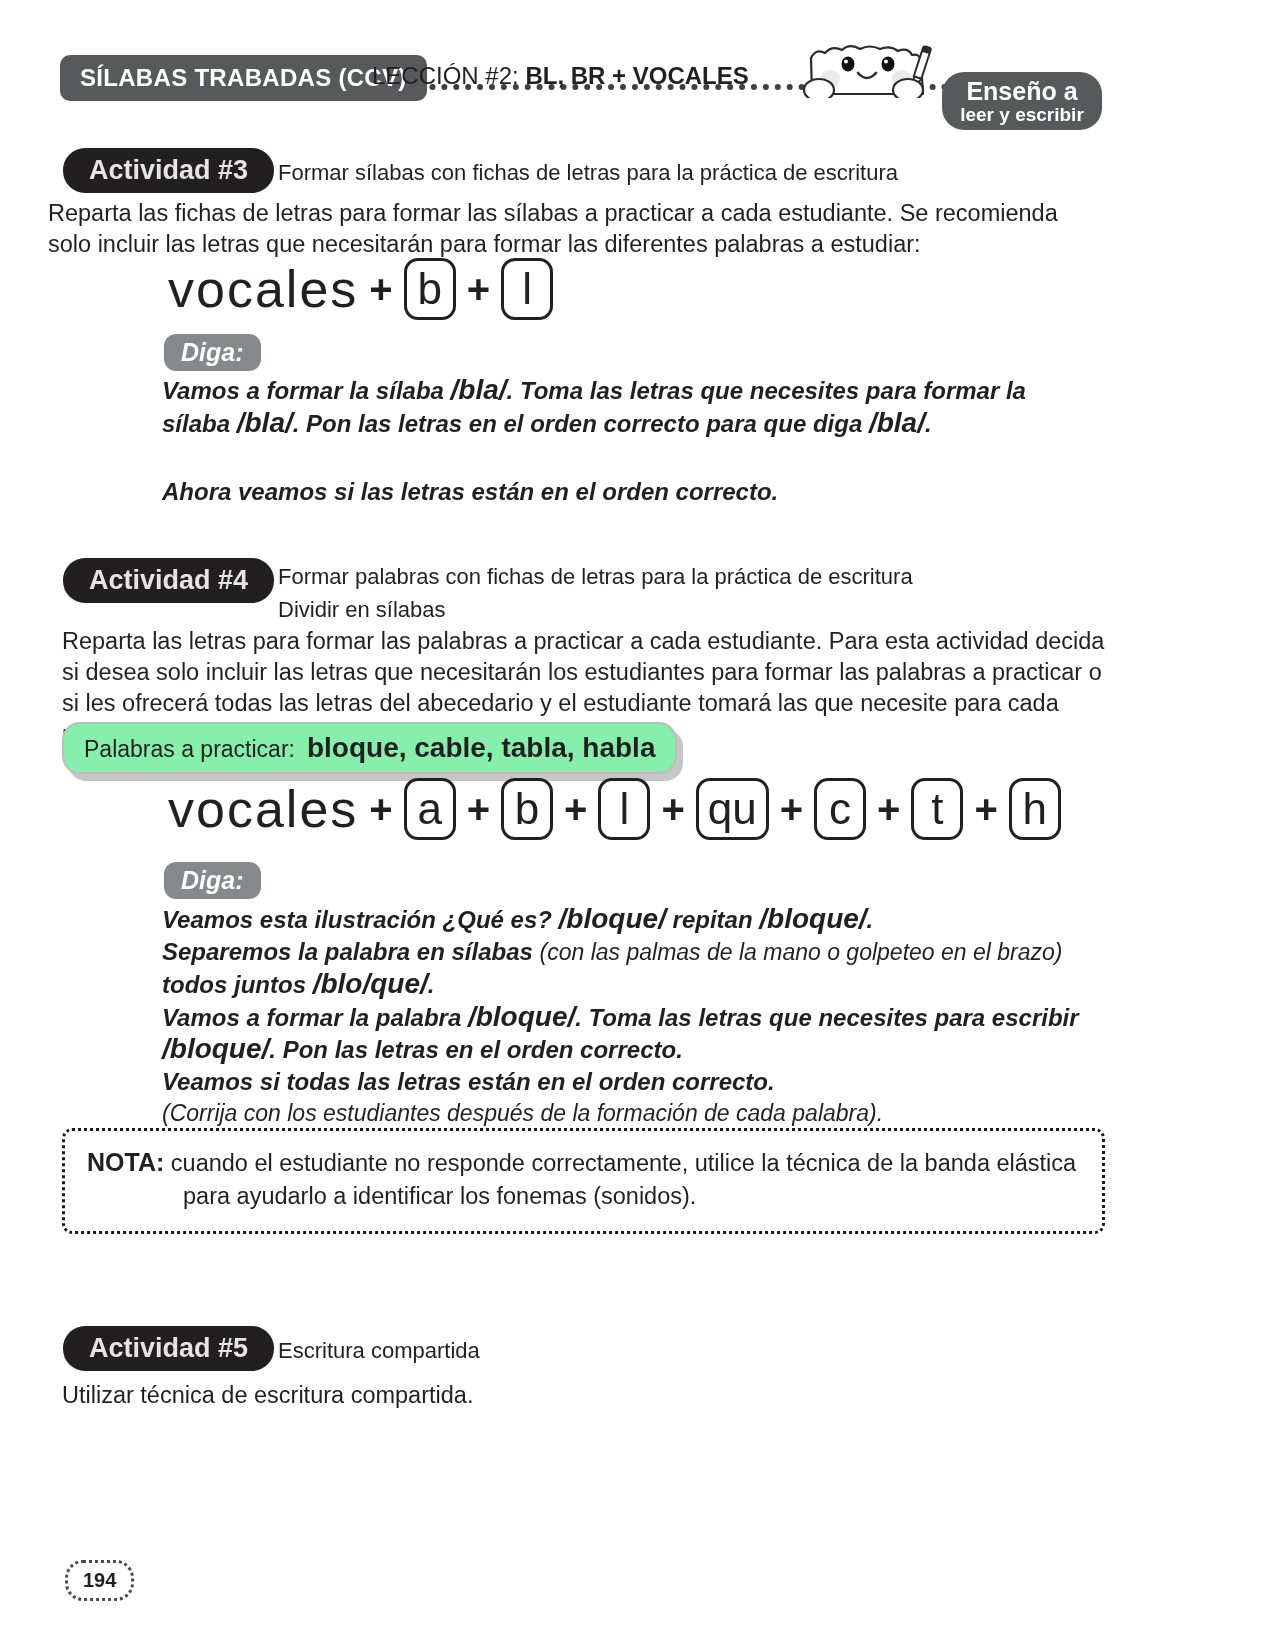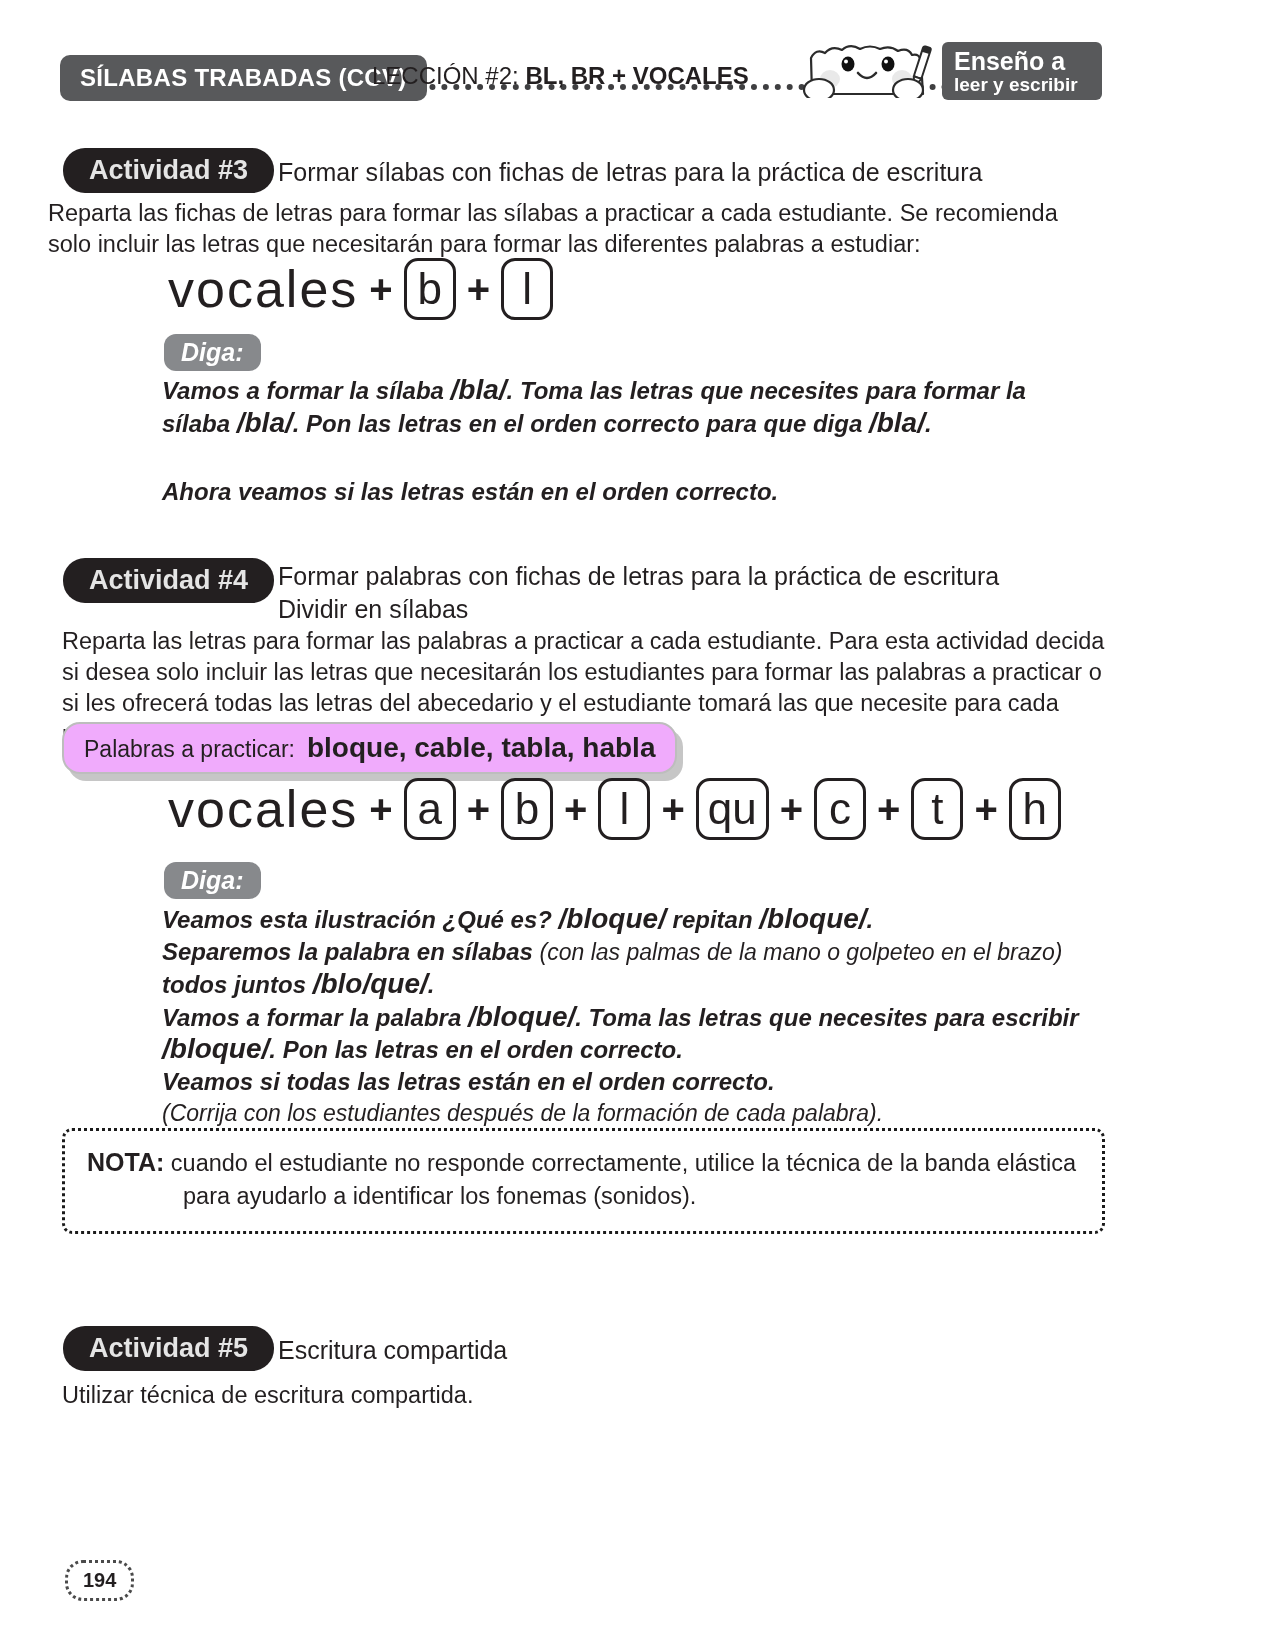--- a/index.html
+++ b/index.html
@@ -12,32 +12,32 @@
 
   
   .badge-dark {
     background:#58595B; color:#ffffff; font-weight:bold; font-size:24px;
     padding:9px 20px; border-radius:10px; letter-spacing:0.3px; display:inline-block;
   }
   .lesson-title { font-size:24px; white-space:nowrap; }
   .lesson-title .bold { font-weight:bold; }
   .dotted-rule { border-bottom:6px dotted #3F3F41; height:0; }
   .brand-box {
-    background:#58595B; color:#ffffff; border-radius:6px; text-align:left;
-    padding:5px 12px; width:160px;
+    background:#58595B; color:#ffffff; border-radius:22px; text-align:center;
+    padding:5px 12px; width:160px;margin-top:30px;
   }
   .brand1 { font-size:25px; font-weight:bold; line-height:28px; }
   .brand2 { font-size:19px; font-weight:bold; line-height:20px; }
 
   
   .pill-black {
     background:#231F20; color:#e5e5e5; font-weight:bold; font-size:27px;
     padding:7px 26px; border-radius:22px; display:inline-block; white-space:nowrap;
   }
-  .section-title { font-size:25px; line-height:33px; }
+  .section-title { font-size:22px; line-height:33px; }
   .body-text { font-size:23.5px; line-height:31px; }
 
   
   .formula { display:flex; align-items:center; }
   .formula .label { font-size:52px; font-weight:400; letter-spacing:2px; }
   .tiles { display:flex; align-items:center; }
   .plus { margin:0 11px; font-size:40px; font-weight:600; }
   .tile {
     border:3px solid #231F20; border-radius:14px; min-width:52px; height:62px;
     display:inline-flex; align-items:center; justify-content:center;
@@ -51,21 +51,21 @@
   }
   .script-line { font-size:24px; line-height:31.5px; }
   .run-bi { font-weight:bold; font-style:italic; }
   .run-slash { font-weight:bold; font-style:italic; font-size:28px;text-align:center; }
   .run-li { font-style:italic; font-weight:400; font-size:23px; }
 
   
   .palabras-box {
     border:2px solid #BDBDBD; border-radius:18px; padding:8px 20px;
     box-shadow:6px 7px 0 #C6C6C6; display:inline-flex; align-items:baseline;
-    gap:12px; background:#f0abfc;
+    gap:12px; background:#86efac;
   }
   .palabras-label { font-size:23px; }
   .palabras-words { font-size:28px; font-weight:bold; }
 
   
   .nota-box {
     border:3px dotted #1B1B1B; border-radius:10px; padding:15px 22px 18px 22px;
     width:1043px; font-size:23.5px; line-height:33px; background:#fff;
   }
   .nota-label { font-weight:bold; font-size:25px; }

